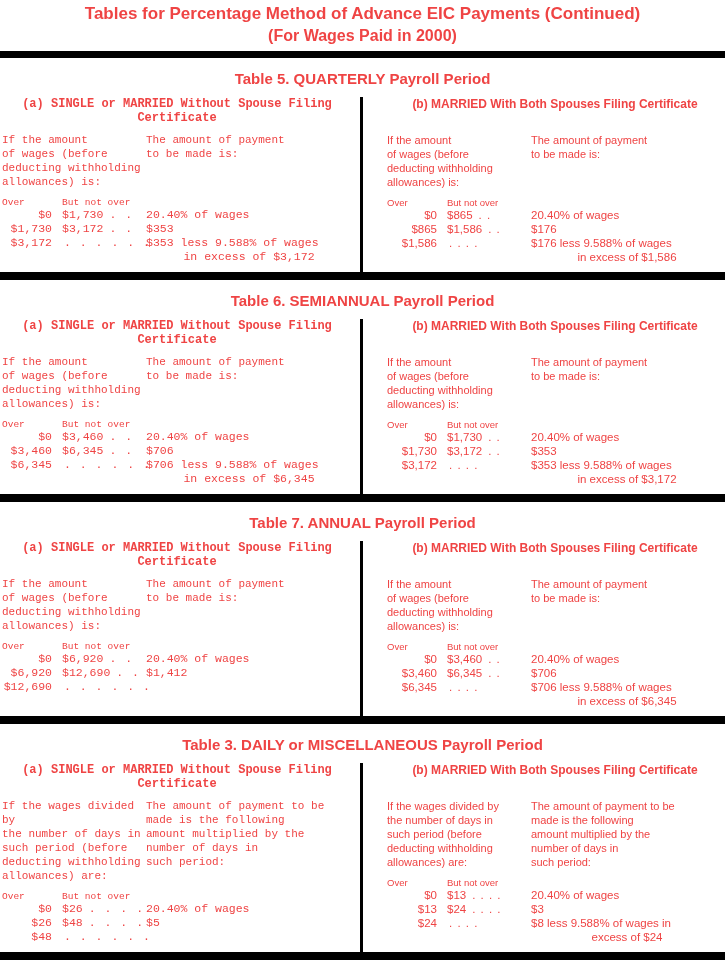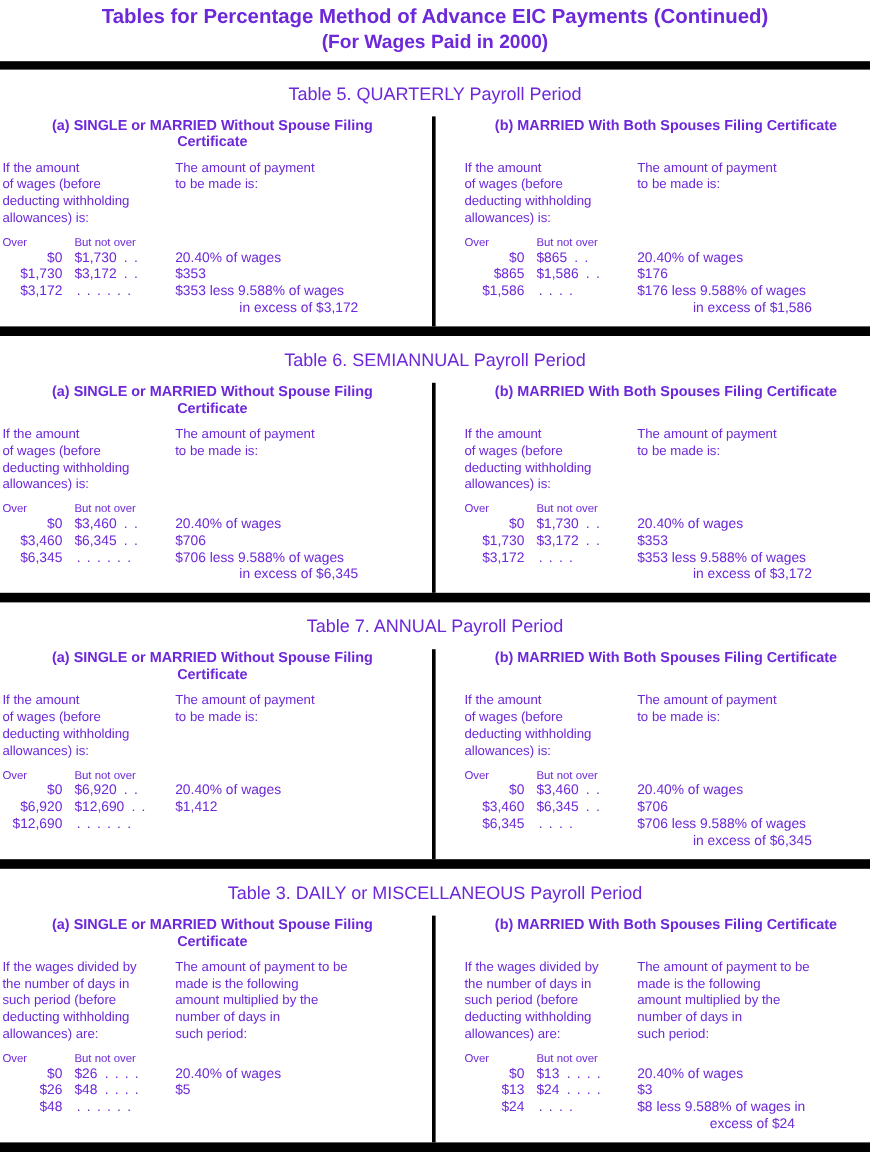--- a/index.html
+++ b/index.html
@@ -1,30 +1,30 @@
 <!DOCTYPE html>
 <html><head>
 <meta charset="utf-8">
 <style>
   html,body{margin:0;padding:0;background:#fff;}
   .page{
     width:725px;height:967px;overflow:hidden;box-sizing:border-box;
-    background:#fff;color:#6d28d9;
+    background:#fff;color:#ef4444;
     font-family:"Liberation Sans","DejaVu Sans",sans-serif;
     position:relative;
   }
   .doc-title{font-size:17px;font-weight:bold;text-align:center;padding-top:4px;line-height:20px;}
   .doc-subtitle{font-size:16px;font-weight:bold;text-align:center;padding:3px 0 6px;}
   .bar{height:7px;background:#000;}
   .secbar{height:8px;background:#000;}
-  .sec-title{font-size:15px;font-weight:normal;text-align:center;margin:12px 0 9px;line-height:18px;}
+  .sec-title{font-size:15px;font-weight:bold;text-align:center;margin:12px 0 9px;line-height:18px;}
   .panels{display:flex;align-items:stretch;}
   .vline{width:3px;background:#000;flex:0 0 3px;}
   .panel{box-sizing:border-box;}
-  .panel-a{width:360px;flex:0 0 360px;padding:0 8px 8px 2px;}
+  .panel-a{width:360px;flex:0 0 360px;padding:0 8px 8px 2px;font-family:Liberation Mono, monospace;}
   .panel-b{flex:1;padding:0 2px 8px 24px;}
   .panel-header{font-size:12px;font-weight:bold;text-align:center;white-space:pre-line;line-height:14px;min-height:28px;}
   .panel-b .panel-header{white-space:nowrap;overflow:hidden;}
   .descrow{display:flex;margin-top:8px;font-size:11px;line-height:14px;}
   .desc-wages{width:144px;flex:0 0 144px;white-space:pre-line;}
   .desc-pay{flex:1;white-space:pre-line;}
   .labelrow{font-size:9.5px;margin-top:8px;line-height:11px;white-space:nowrap;}
   .over-label{display:inline-block;width:60px;}
   .bno-label{display:inline-block;}
   .datarow{display:flex;font-size:11.5px;line-height:14px;}

